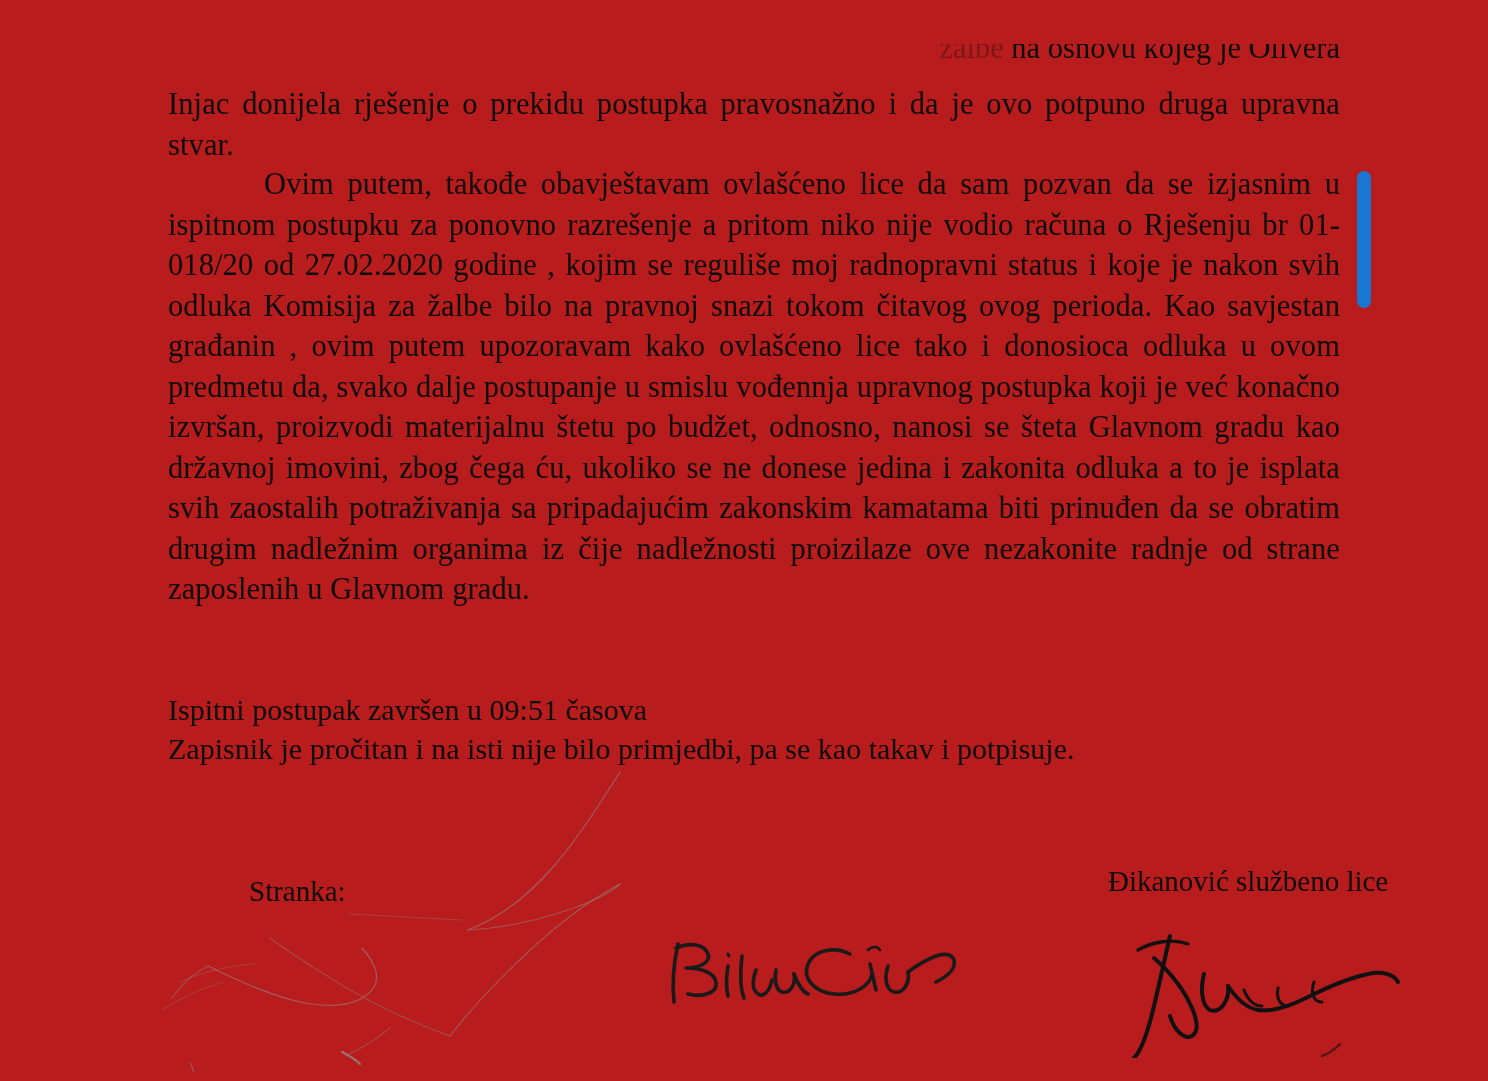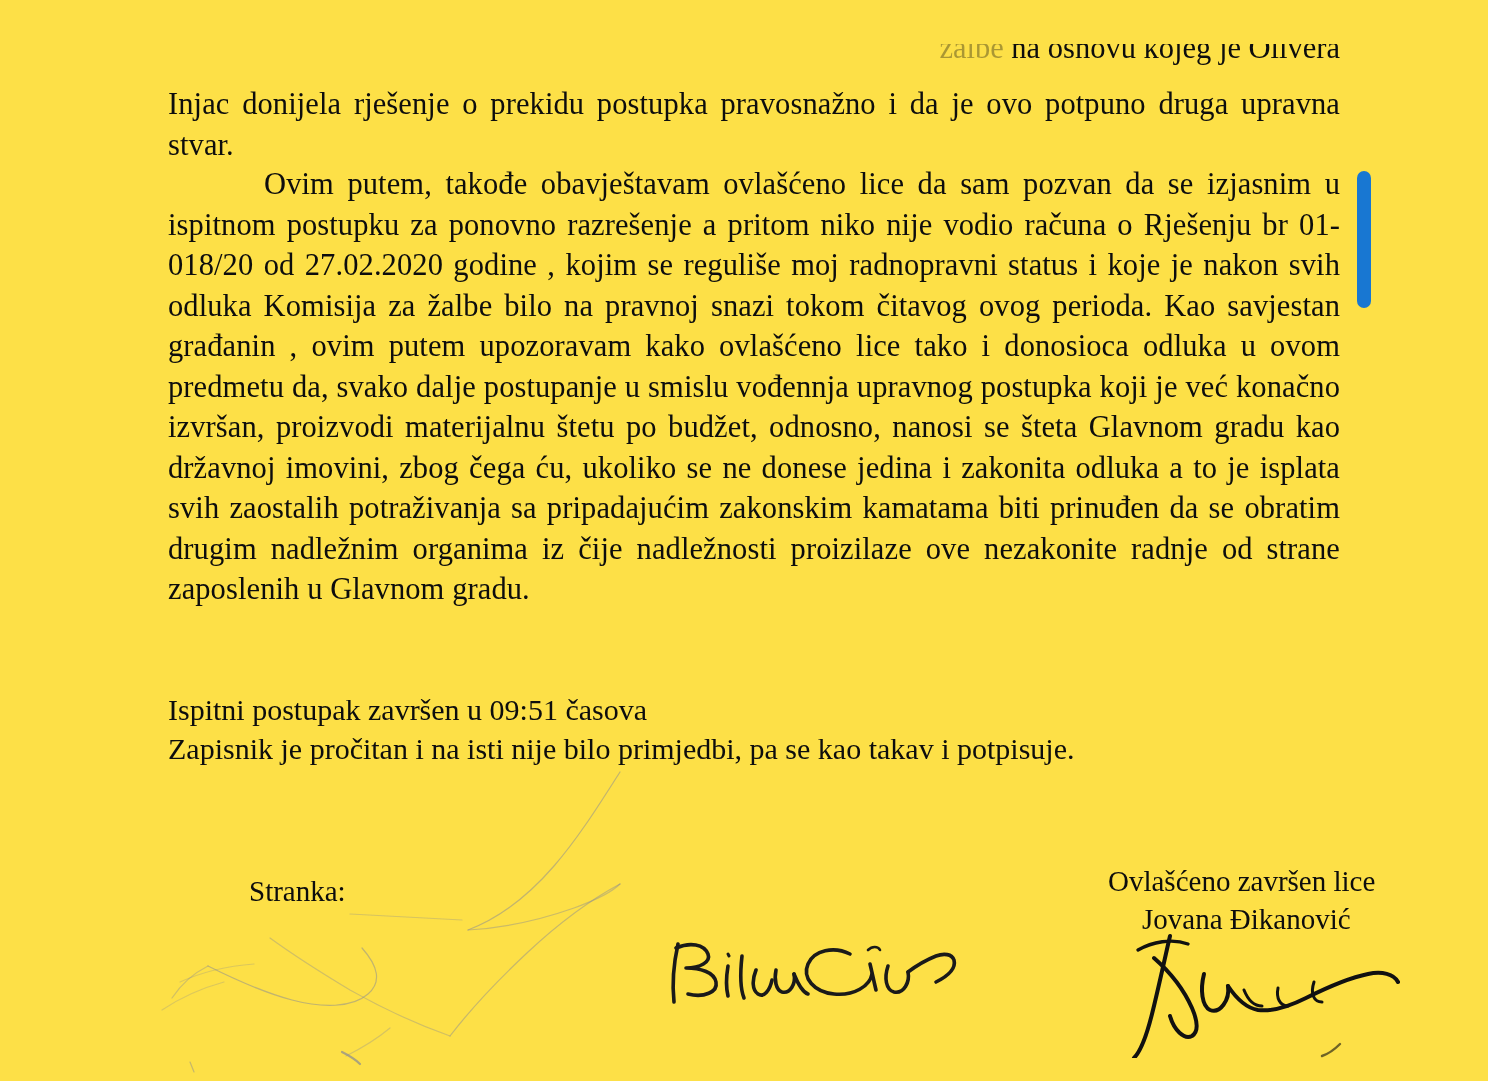--- a/index.html
+++ b/index.html
@@ -133,21 +133,21 @@
     left: 1357px;
     top: 171px;
     width: 14px;
     height: 137px;
     border-radius: 7px;
   }
 </style>
 </head>
 <body>
 
-<div id="page" style="background: #fde047;">
+<div id="page" style="background: #b91c1c;">
 
   <div class="doc-body">
 
     <div class="clipped-line">
       <div class="inner">
         <span class="faded">žalbe</span>
         <span>na osnovu kojeg je Olivera</span>
       </div>
     </div>
 
@@ -168,22 +168,21 @@
 
   <div class="sig-row">
 
     <div class="sig-block sig-stranka">
       <span class="role">Stranka:</span>
     </div>
 
 
     <div class="sig-clip">
       <div class="sig-block sig-ovlasceno" style="left:8px;">
-        <span class="role">Ovlašćeno završen lice</span>
-        <span class="person">Jovana Đikanović</span>
+        <span class="role">Đikanović službeno lice</span>
       </div>
     </div>
 
   </div>
 
   <div class="ink ink-stranka">
     <svg width="520" height="320" viewBox="0 0 520 320" fill="none" stroke="#8f8f8f" stroke-width="1.2" stroke-linecap="round">
       <path d="M470 12 C 452 40, 430 76, 404 106 C 378 136, 350 158, 318 170" opacity="0.55"></path>
       <path d="M318 170 C 352 168, 390 160, 424 148 C 446 140, 462 132, 470 124" opacity="0.45"></path>
       <path d="M200 154 C 236 156, 276 158, 312 160" opacity="0.35"></path>

